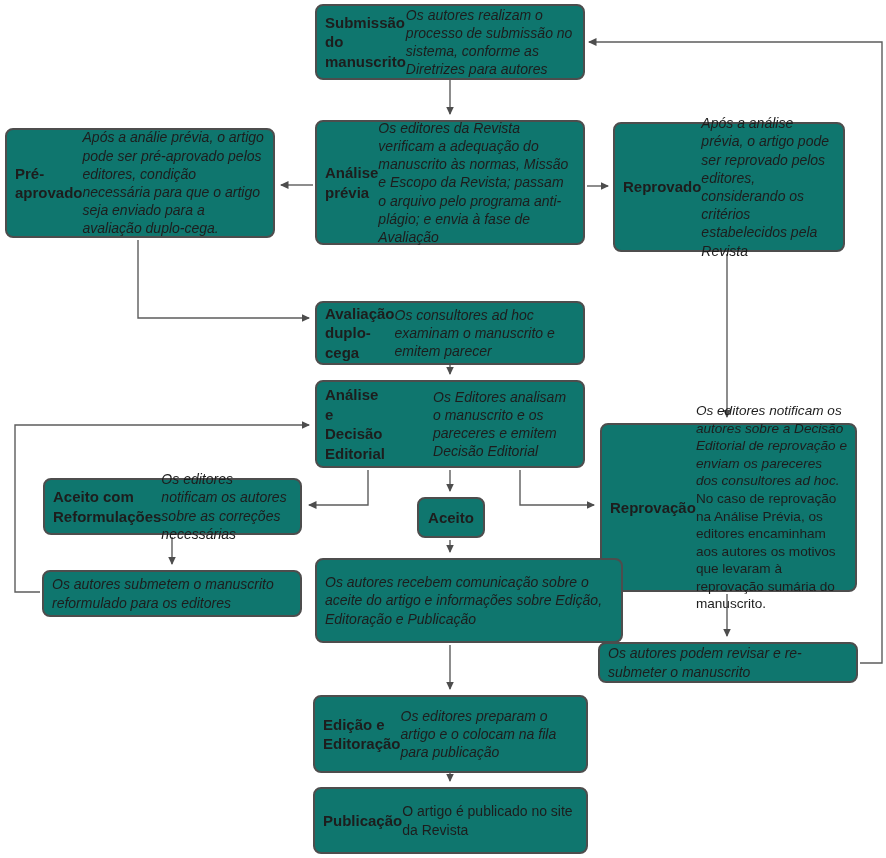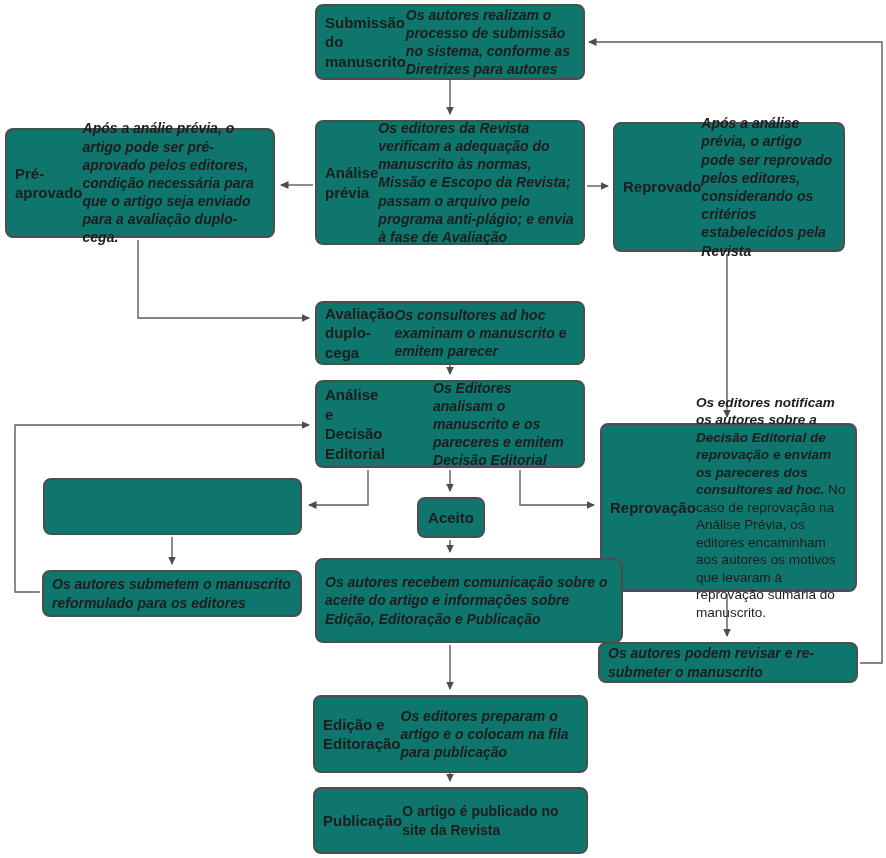--- a/index.html
+++ b/index.html
@@ -8,21 +8,21 @@
     font-family:"Liberation Sans", sans-serif; color:#1d1d1d; overflow:hidden;
   }
   svg.wires { position:absolute; left:0; top:0; width:886px; height:858px; }
   .node {
     position:absolute; box-sizing:border-box; background:#0f766e;
     border:2px solid #4d4d4d; border-radius:8px;
     display:flex; flex-direction:row; justify-content:center; align-items:center;
     text-align:left; padding:3px 8px; font-size:14px; line-height:1.3;
   }
   .node .title { font-weight:bold; font-size:15px; }
-  .node .body  { font-style:italic;font-weight:bold; }
+  .node .body  { font-style:italic; }
   .node .upright { font-style:normal; }
 
   .n-submissao            { left:315px; top:4px;   width:270px; height:76px; }
   .n-analise-previa       { left:315px; top:120px; width:270px; height:125px; }
   .n-pre-aprovado         { left:5px;   top:128px; width:270px; height:110px; }
   .n-reprovado            { left:613px; top:122px; width:232px; height:130px; }
   .n-avaliacao            { left:315px; top:290px; width:270px; height:64px;margin-top:11px; }
   .n-analise-decisao      { left:315px; top:380px; width:270px; height:88px;gap:48px; }
   .n-reprovacao           { left:600px; top:423px; width:257px; height:169px; font-size:13.6px; line-height:1.29; }
   .n-aceito-reformulacoes { left:43px;  top:478px; width:259px; height:57px; }
@@ -93,20 +93,22 @@
     <span class="title">Análise e Decisão Editorial</span>
     <span class="body">Os Editores analisam o manuscrito e os pareceres e emitem Decisão Editorial</span>
   </div>
 
   <div class="node n-reprovacao">
     <span class="title">Reprovação</span>
     <span><span class="body">Os editores notificam os autores sobre a Decisão Editorial de reprovação e enviam os pareceres dos consultores ad hoc.</span><span class="upright"> No caso de reprovação na Análise Prévia, os editores encaminham aos autores os motivos que levaram à reprovação sumária do manuscrito.</span></span>
   </div>
 
   <div class="node n-aceito-reformulacoes">
+    <span class="title">Aceito com Reformulações</span>
+    <span class="body">Os editores notificam os autores sobre as correções necessárias</span>
   </div>
 
   <div class="node n-autores-submetem">
     <span class="body">Os autores submetem o manuscrito reformulado para os editores</span>
   </div>
 
   <div class="node n-aceito">
     <span class="title">Aceito</span>
   </div>
 

